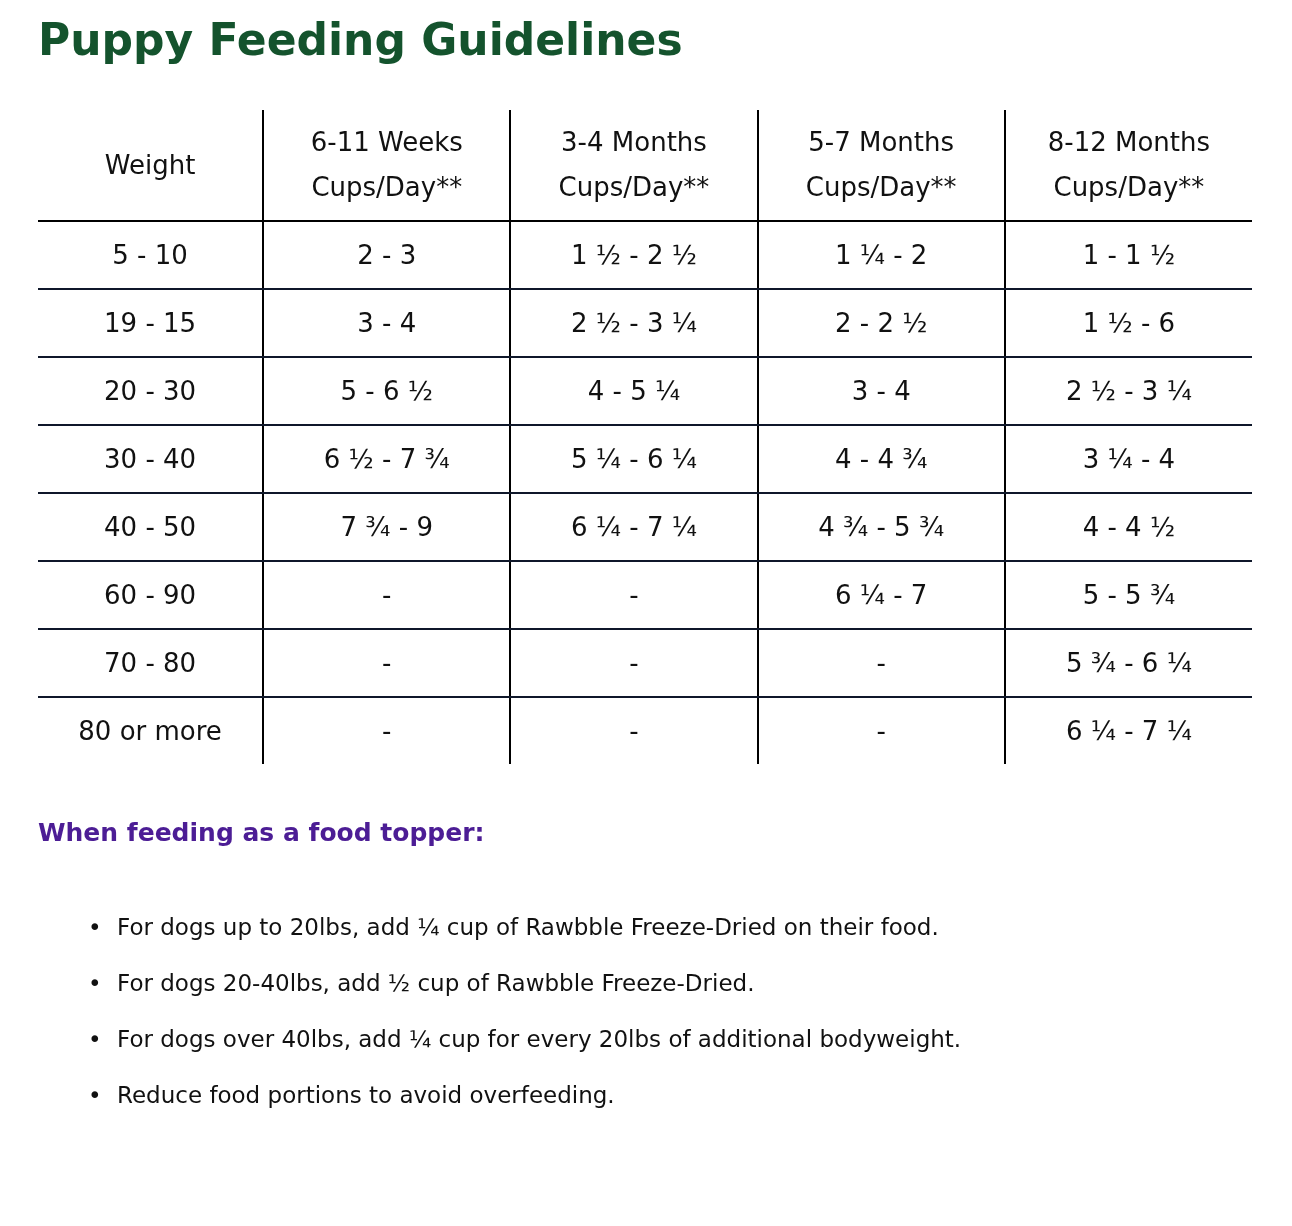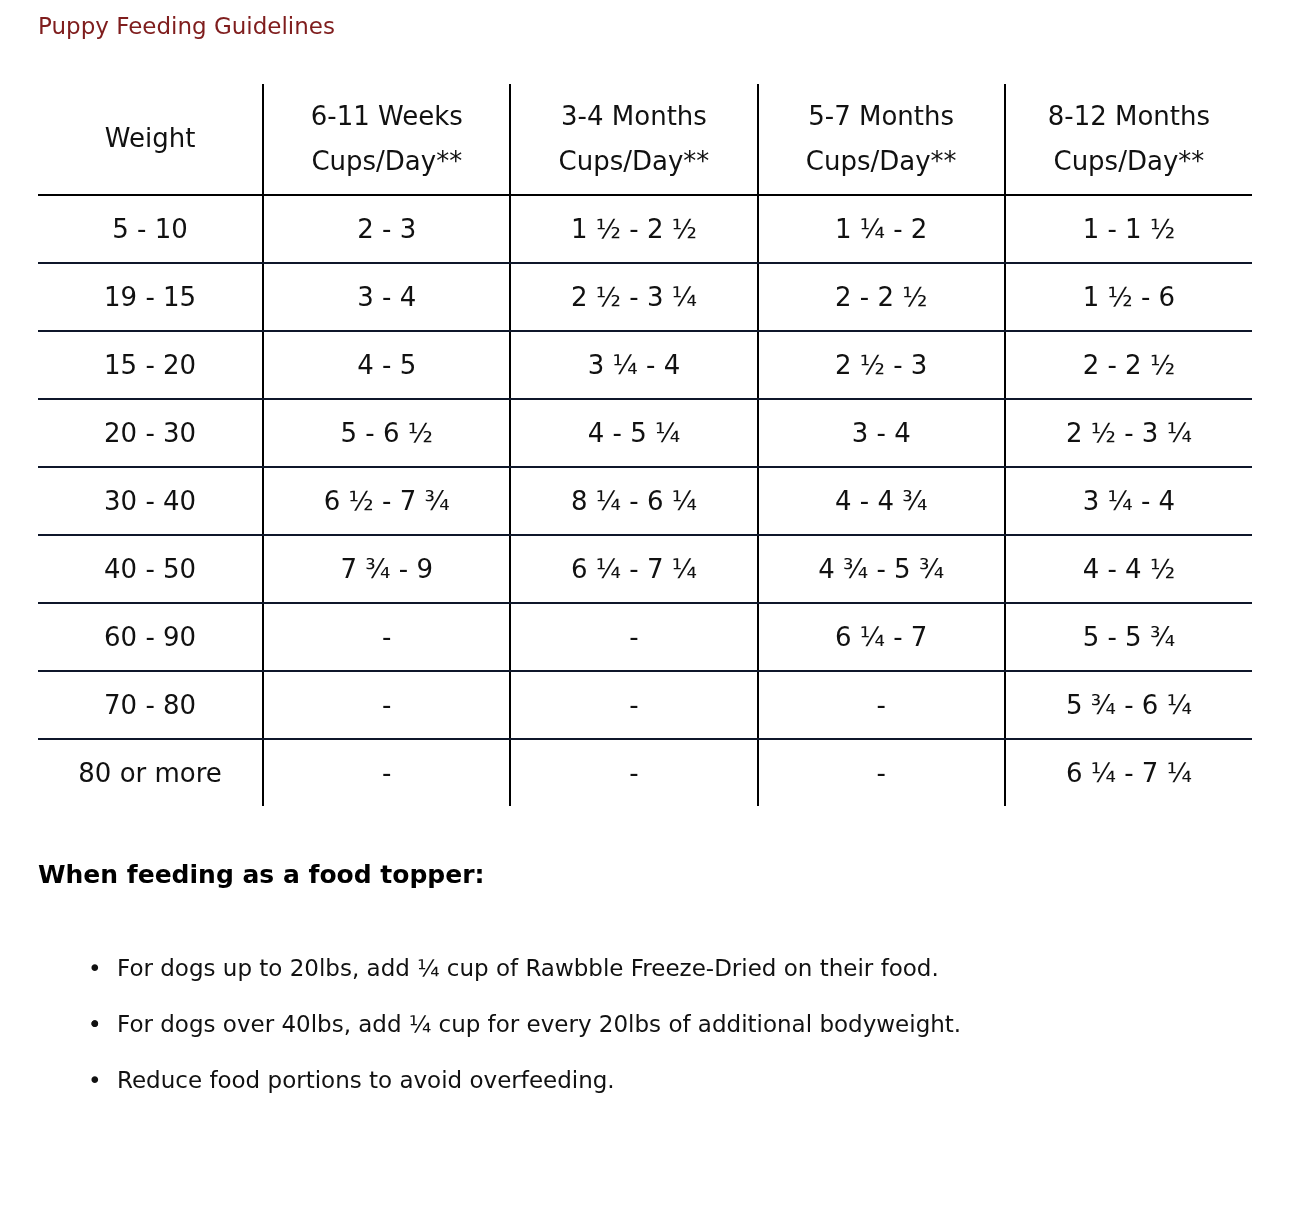--- a/index.html
+++ b/index.html
@@ -12,24 +12,24 @@
     height: 1226px;
     font-family: "DejaVu Sans", "Liberation Sans", sans-serif;
     color: #111111;
     overflow: hidden;
   }
   .page {
     padding: 0 38px;
   }
   .page-title {
     margin: 12px 0 0 0;
-    font-size: 23px;
-    font-weight: 400;
+    font-size: 44px;
+    font-weight: 700;
     line-height: 1.25;
-    color: #7f1d1d;
+    color: #14532d;
   }
   table.feeding-table {
     border-collapse: collapse;
     table-layout: fixed;
     width: 1214px;
     margin-top: 43px;
   }
   .feeding-table col.c0 { width: 225px; }
   .feeding-table col.c1, .feeding-table col.c2,
   .feeding-table col.c3, .feeding-table col.c4 { width: 247px; }
@@ -54,21 +54,21 @@
     border-bottom: 2px solid #0f172a;
   }
   .feeding-table th.col-sep, .feeding-table td.col-sep {
     border-left: 2px solid #000;
   }
   .topper-heading {
     margin: 53px 0 0 0;
     font-size: 25px;
     font-weight: 700;
     line-height: 1.3;
-    color: #000000;
+    color: #4c1d95;
   }
   ul.topper-list {
     margin: 62px 0 0 0;
     padding: 0 0 0 50px;
     list-style: none;
   }
   ul.topper-list li {
     position: relative;
     padding-left: 29px;
     font-size: 23px;
@@ -118,37 +118,30 @@
         <td class="col-sep">1 - 1 ½</td>
       </tr>
       <tr>
         <td>19 - 15</td>
         <td class="col-sep">3 - 4</td>
         <td class="col-sep">2 ½ - 3 ¼</td>
         <td class="col-sep">2 - 2 ½</td>
         <td class="col-sep">1 ½ - 6</td>
       </tr>
       <tr>
-        <td>15 - 20</td>
-        <td class="col-sep">4 - 5</td>
-        <td class="col-sep">3 ¼ - 4</td>
-        <td class="col-sep">2 ½ - 3</td>
-        <td class="col-sep">2 - 2 ½</td>
-      </tr>
-      <tr>
         <td>20 - 30</td>
         <td class="col-sep">5 - 6 ½</td>
         <td class="col-sep">4 - 5 ¼</td>
         <td class="col-sep">3 - 4</td>
         <td class="col-sep">2 ½ - 3 ¼</td>
       </tr>
       <tr>
         <td>30 - 40</td>
         <td class="col-sep">6 ½ - 7 ¾</td>
-        <td class="col-sep">8 ¼ - 6 ¼</td>
+        <td class="col-sep">5 ¼ - 6 ¼</td>
         <td class="col-sep">4 - 4 ¾</td>
         <td class="col-sep">3 ¼ - 4</td>
       </tr>
       <tr>
         <td>40 - 50</td>
         <td class="col-sep">7 ¾ - 9</td>
         <td class="col-sep">6 ¼ - 7 ¼</td>
         <td class="col-sep">4 ¾ - 5 ¾</td>
         <td class="col-sep">4 - 4 ½</td>
       </tr>
@@ -178,20 +171,21 @@
 
   <h2 class="topper-heading">When feeding as a food topper:</h2>
 
   <ul class="topper-list">
     <li>
       <span class="bullet-dot">•</span>
       <span>For dogs up to 20lbs, add ¼ cup of Rawbble Freeze-Dried on their food.</span>
     </li>
     <li>
       <span class="bullet-dot">•</span>
+      <span>For dogs 20-40lbs, add ½ cup of Rawbble Freeze-Dried.</span>
     </li>
     <li>
       <span class="bullet-dot">•</span>
       <span>For dogs over 40lbs, add ¼ cup for every 20lbs of additional bodyweight.</span>
     </li>
     <li>
       <span class="bullet-dot">•</span>
       <span>Reduce food portions to avoid overfeeding.</span>
     </li>
   </ul>

